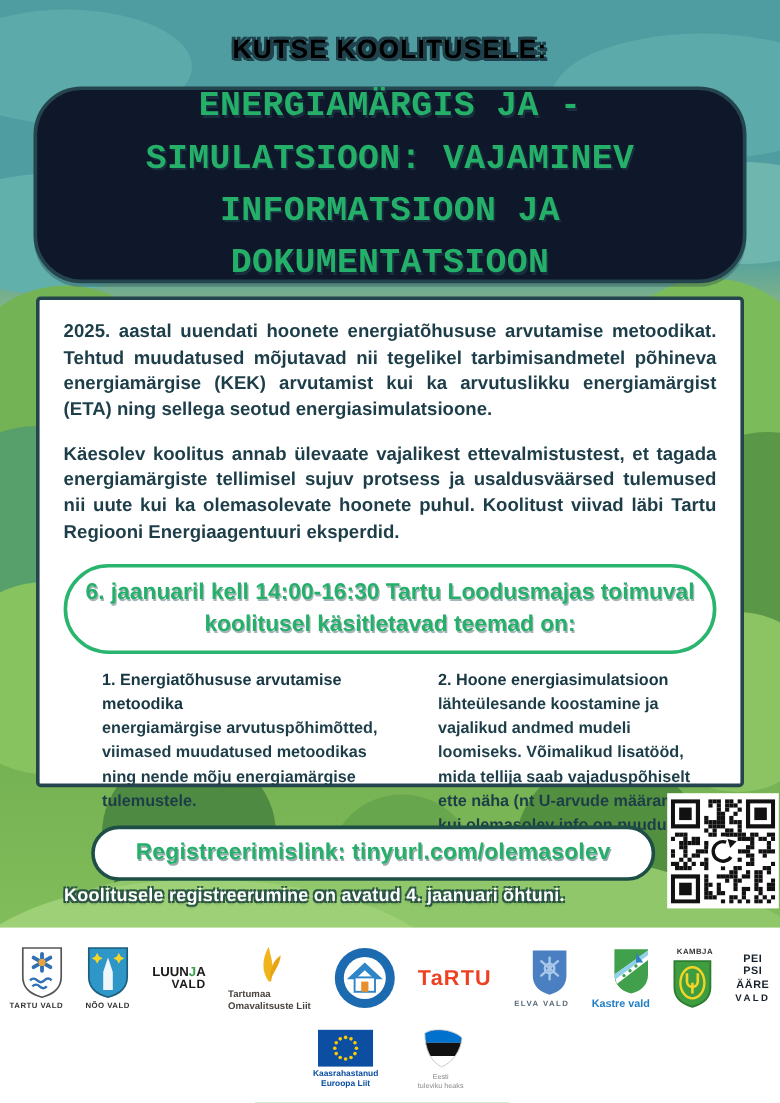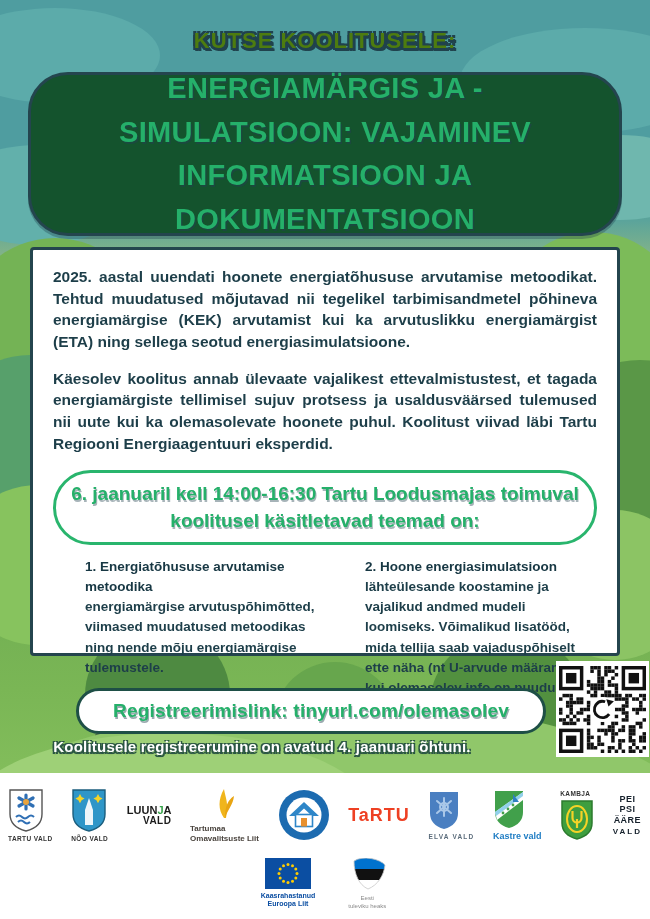--- a/index.html
+++ b/index.html
@@ -11,29 +11,30 @@
   .blob{position:absolute;border-radius:50%;}
   .hill{position:absolute;left:-70px;top:703px;width:790px;height:150px;
     border-radius:55% 45% 0 0 / 100% 100% 0 0;background:#90c76a;}
   .hill2{position:absolute;left:-40px;top:733px;width:420px;height:90px;
     border-radius:50% 50% 0 0 / 100% 100% 0 0;background:#9ed077;}
   .trunk{position:absolute;width:6px;border-radius:3px;background:#4c6b45;}
   .white-band{position:absolute;left:0;top:773px;width:650px;height:146px;background:#ffffff;}
 
   .badge{
     position:absolute;top:28px;left:0;width:650px;text-align:center;
-    font-size:22px;font-weight:800;letter-spacing:1px;color:#4d7c0f;
+    font-size:22px;font-weight:800;letter-spacing:1px;color:#000000;
     text-shadow:-2px -2px 0 #20424d,2px -2px 0 #20424d,-2px 2px 0 #20424d,
                  2px 2px 0 #20424d,0 3px 0 #20424d,3px 3px 0 #20424d;
   }
   .title-box{
     position:absolute;left:28px;top:72px;width:594px;height:164px;box-sizing:border-box;
-    background:#14532d;border:3px solid #24454e;border-radius:40px;
+    background:#0f172a;border:3px solid #24454e;border-radius:40px;
     display:flex;align-items:center;justify-content:center;padding:10px 24px;
     box-shadow:0 3px 0 rgba(32,66,77,.35);
+    font-family:Liberation Mono, monospace;
   }
   .title-box .title{
     text-align:center;font-size:29px;line-height:1.5;font-weight:800;letter-spacing:.3px;
     color:#25b06a;text-shadow:1.5px 2px 0 rgba(32,66,77,.55);
   }
   .content-box{
     position:absolute;left:30px;top:247px;width:590px;height:409px;box-sizing:border-box;
     background:#ffffff;border:3px solid #24454e;border-radius:4px;
     padding:16px 20px 14px 20px;
   }
@@ -59,21 +60,21 @@
     position:absolute;left:0;top:738px;width:524px;text-align:center;
     font-size:15px;font-weight:700;color:#ffffff;letter-spacing:.2px;
     text-shadow:-1.5px -1.5px 0 #2a5544,1.5px -1.5px 0 #2a5544,
                 -1.5px 1.5px 0 #2a5544,1.5px 1.5px 0 #2a5544,0 2px 2px rgba(0,0,0,.25);
   }
   .qr{position:absolute;left:556px;top:661px;width:93px;height:96px;background:#fff;
     display:flex;align-items:center;justify-content:center;}
 
   .logos{position:absolute;left:8px;top:782px;width:634px;height:66px;
     display:flex;justify-content:space-between;align-items:center;}
-  .logo{display:flex;flex-direction:column;align-items:flex-start;gap:2px;}
+  .logo{display:flex;flex-direction:column;align-items:flex-end;gap:2px;}
   .cap{font-size:6.5px;font-weight:700;color:#333;letter-spacing:.4px;white-space:nowrap;}
   .cap-gray{color:#5a6b7a;letter-spacing:1.2px;}
   .cap-kastre{font-size:9px;font-weight:800;color:#1f7dc4;letter-spacing:0;}
   .luunja{font-weight:900;color:#1a1a1a;font-size:11px;line-height:1;text-align:left;}
   .luunja .j{color:#36a34a;}
   .luunja .l2{display:block;text-align:right;font-size:10px;letter-spacing:.5px;}
   .tol{display:flex;align-items:center;gap:5px;}
   .tol-text{font-size:8px;line-height:1.25;color:#4a443e;font-weight:700;}
   .wordmark{color:#ee4023;font-weight:800;font-size:18px;letter-spacing:1px;}
   .peipsi{display:flex;flex-direction:column;align-items:center;line-height:.95;}

